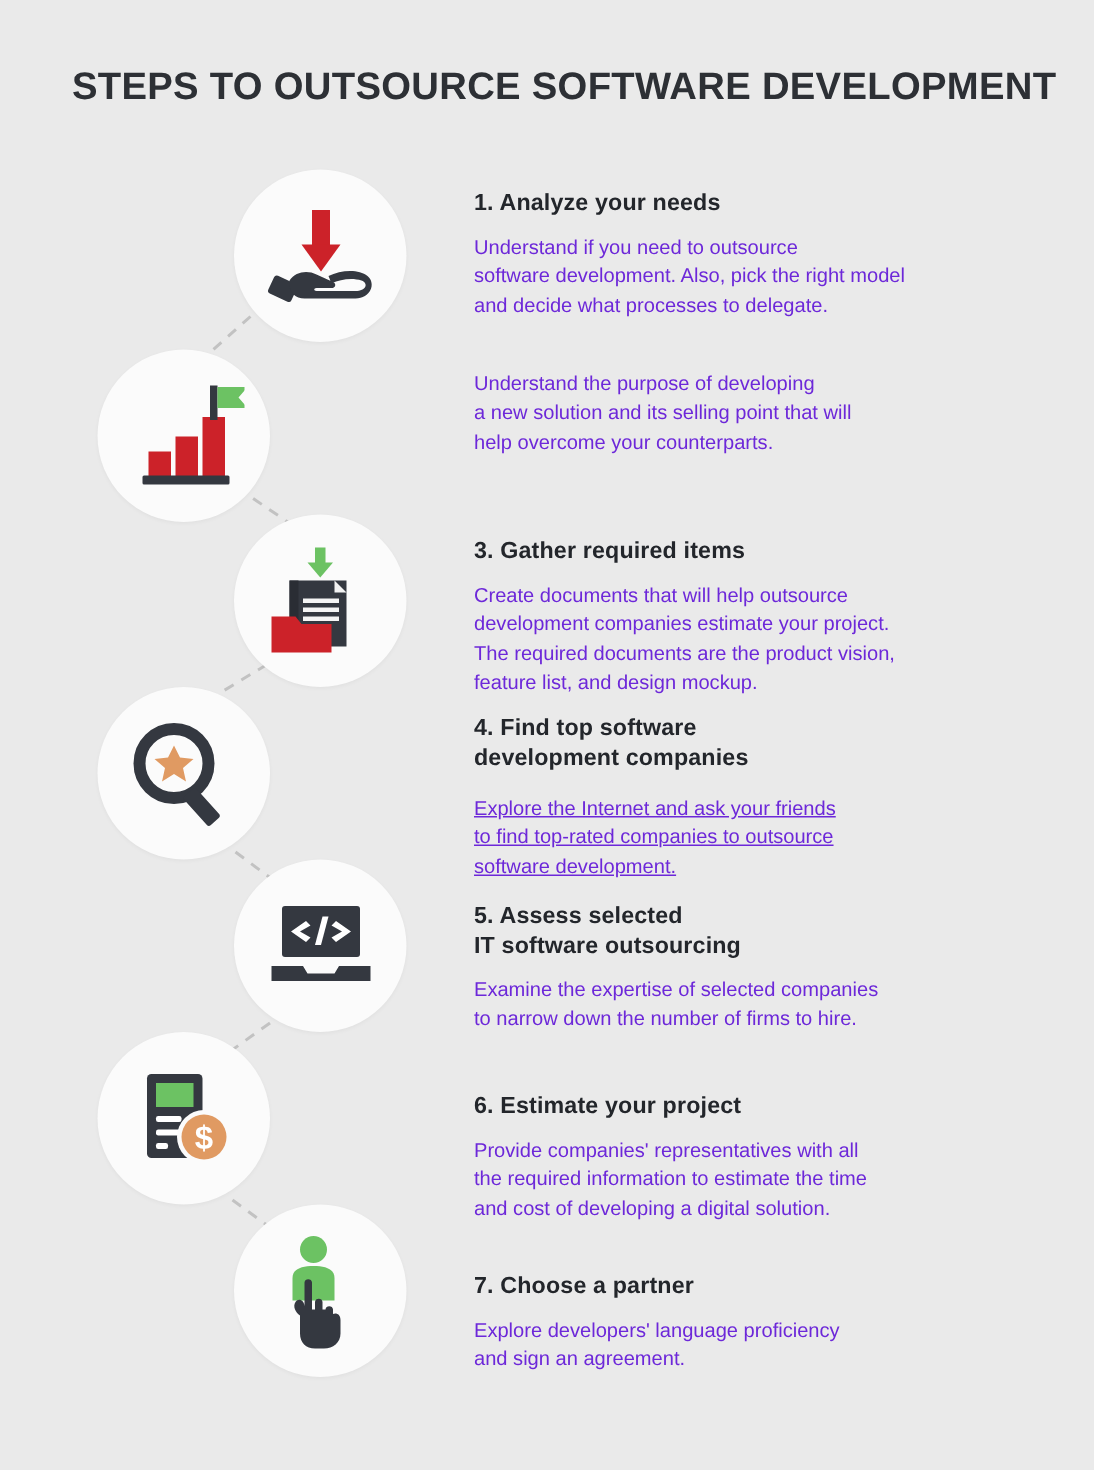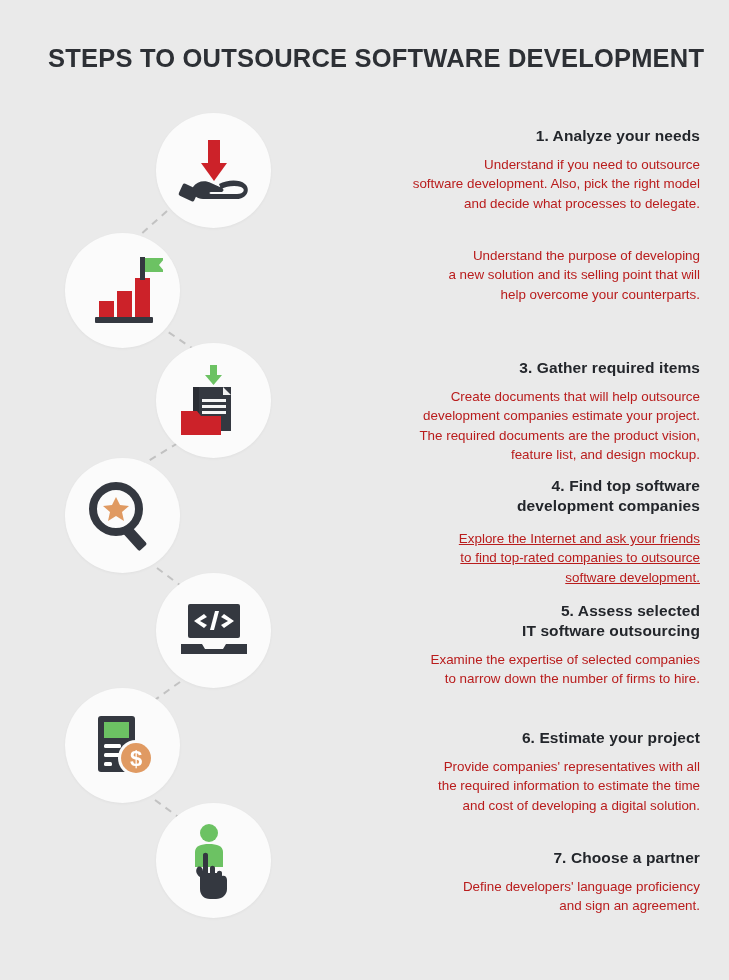--- a/index.html
+++ b/index.html
@@ -52,35 +52,35 @@
     display: flex;
     align-items: center;
     justify-content: center;
   }
   .step-circle svg { display: block; }
 
   
   .step-text {
     position: absolute;
     width: 360px;
-    left: 340px;
-    text-align: right;
+    left: 316px;
+    text-align: left;
   }
   .step-heading {
     font-size: 15.5px;
     font-weight: bold;
     color: #23262b;
     line-height: 20px;
     margin: 0 0 9px 0;
     letter-spacing: 0.1px;
   }
   .step-heading .line { display: block; }
   .step-body {
     font-size: 13.4px;
-    color: #b91c1c;
+    color: #6d28d9;
     line-height: 19.4px;
     margin: 0;
   }
   .step-body .line { display: block; }
 </style>
 </head>
 <body>
 
 <div id="infographic">
 
@@ -236,18 +236,18 @@
       <path d="M14,31 C14,25 20,23 28,23 C36,23 42,25 42,31 L42,46 L14,46 Z" fill="#6cc263"></path>
 
       <path d="M22,34 C22,31 27,31 27,34 L27,52 L29,52 L29,47 C29,44 34,44 34,47 L34,52 L36,52 C36,49 41,49 41,52 L41,55 C43,54 46,55 46,59 L46,68 C46,74 41,78 35,78 L29,78 C23,78 19,74 19,68 L19,56 C16,54 14,50 16,47 C18,44 22,46 22,50 Z" fill="#343840"></path>
     </svg>
   </div>
   <div class="step-text" style="top:848px;">
     <div class="step-heading">
       <span class="line">7. Choose a partner</span>
     </div>
     <div class="step-body">
-      <span class="line">Define developers' language proficiency</span>
+      <span class="line">Explore developers' language proficiency</span>
       <span class="line">and sign an agreement.</span>
     </div>
   </div>
 
 </div>
 
 </body></html>

